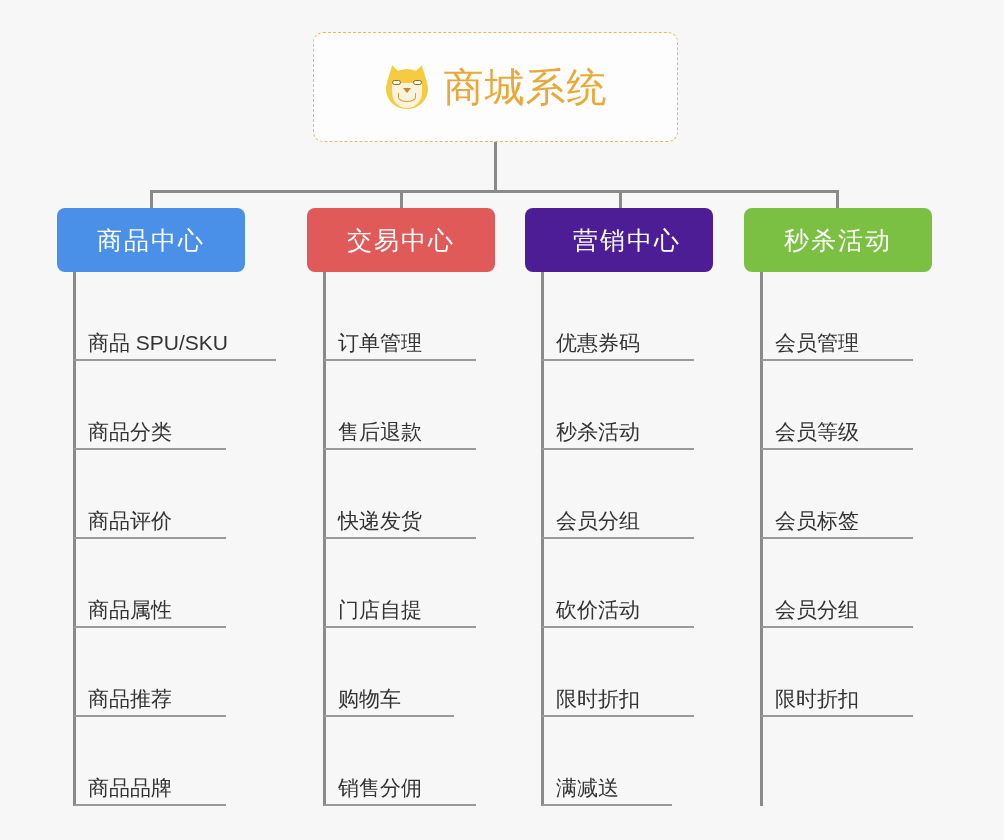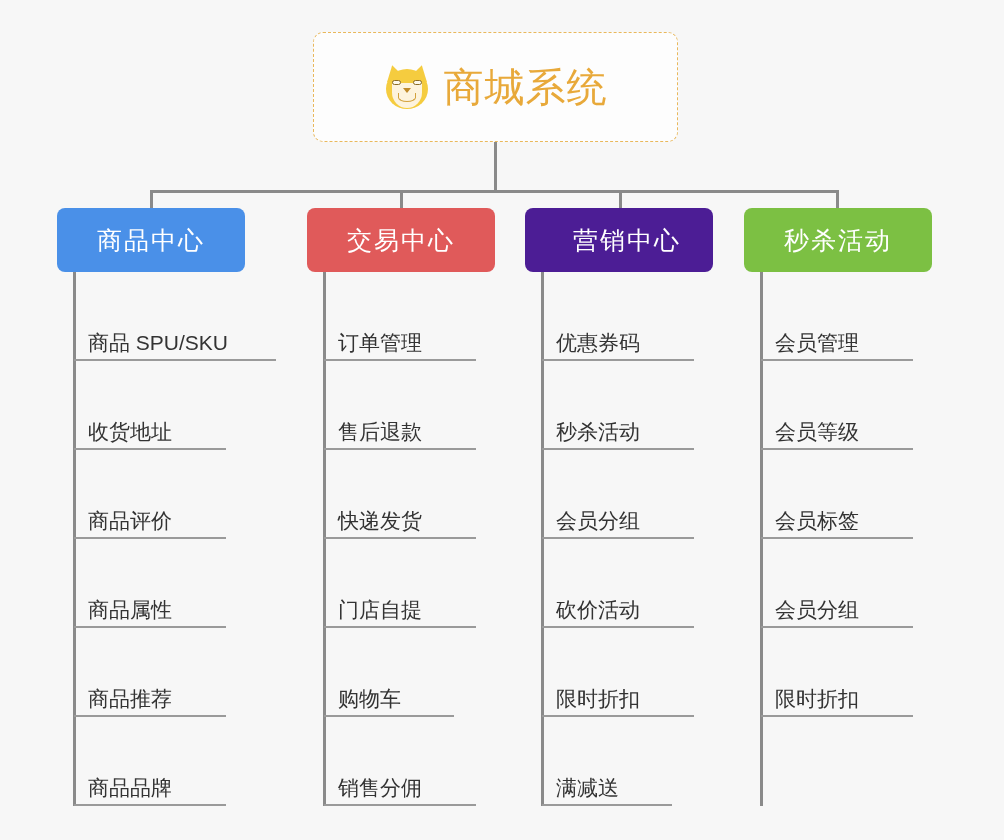--- a/index.html
+++ b/index.html
@@ -192,21 +192,21 @@
       <span>商品中心</span>
     </div>
     <div class="branch-stem" style="height: 534px; background: rgb(138, 138, 138);"></div>
     <ul class="leaf-list">
       <li class="leaf-item">
         <span class="leaf-underline" style="width: 202px;"></span>
         <span class="leaf-label">商品 SPU/SKU</span>
       </li>
       <li class="leaf-item">
         <span class="leaf-underline" style="width: 152px;"></span>
-        <span class="leaf-label">收货地址</span>
+        <span class="leaf-label">商品分类</span>
       </li>
       <li class="leaf-item">
         <span class="leaf-underline" style="width: 152px;"></span>
         <span class="leaf-label">商品评价</span>
       </li>
       <li class="leaf-item">
         <span class="leaf-underline" style="width: 152px;"></span>
         <span class="leaf-label">商品属性</span>
       </li>
       <li class="leaf-item">

